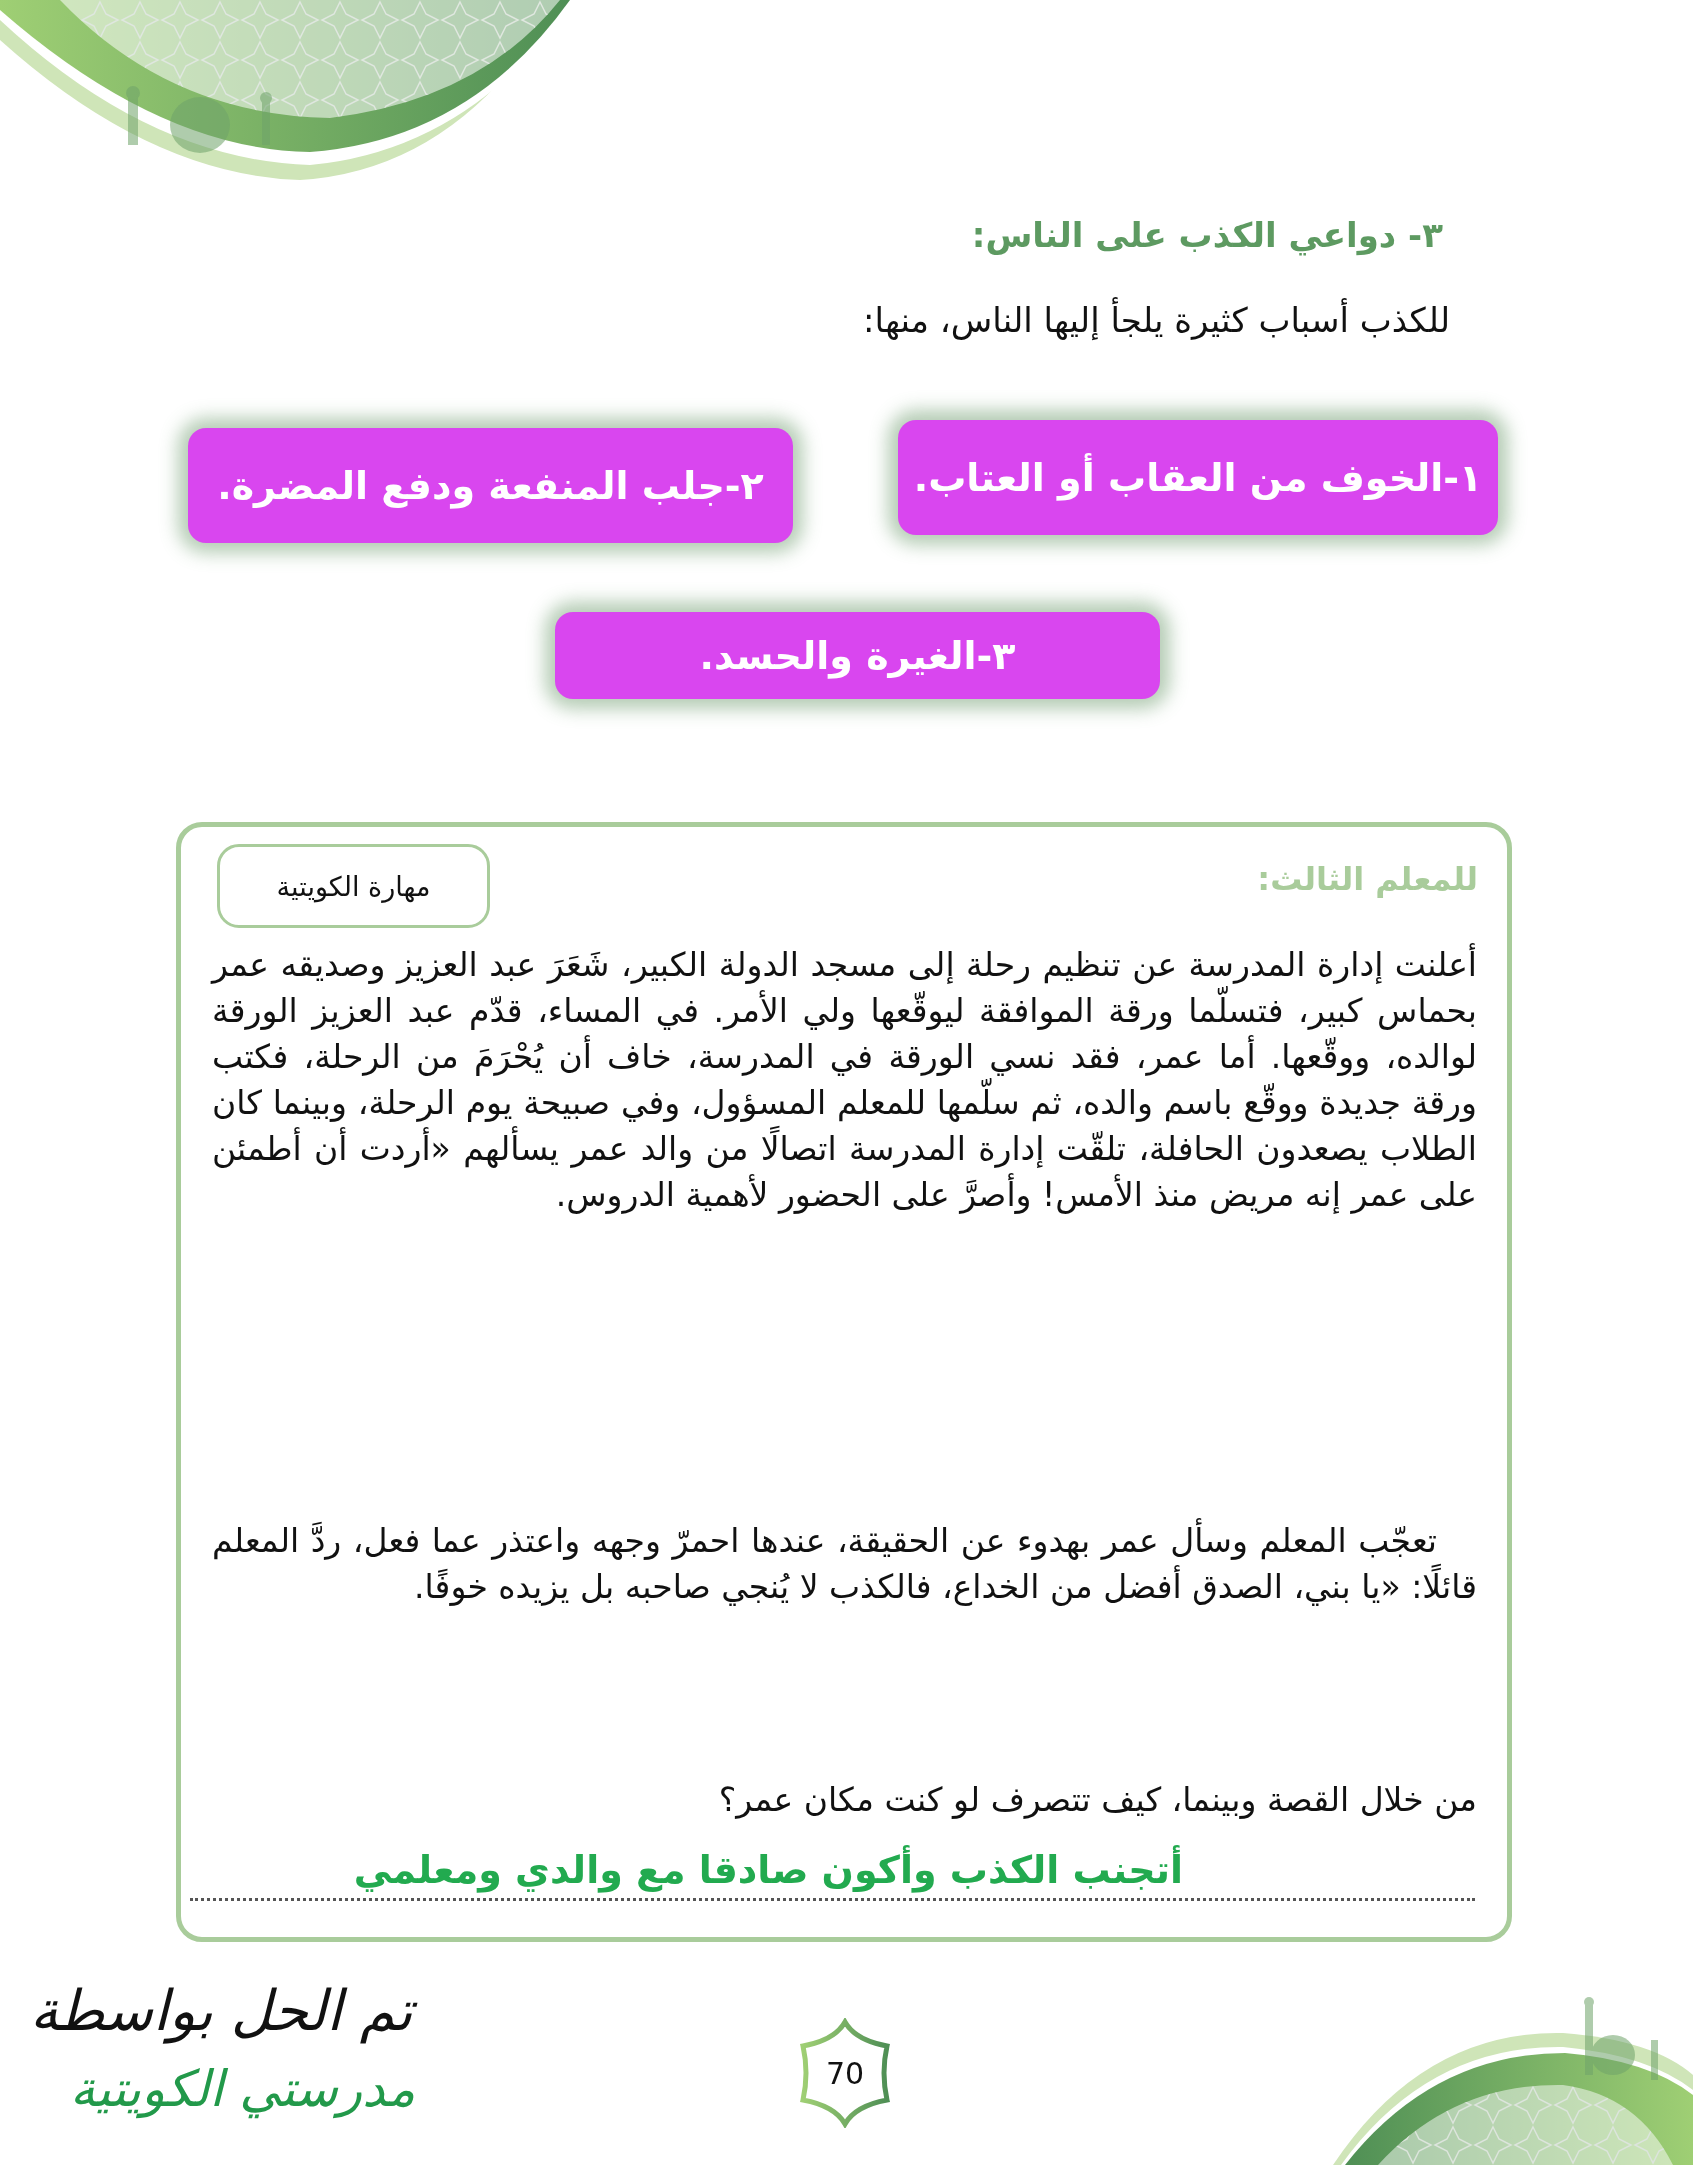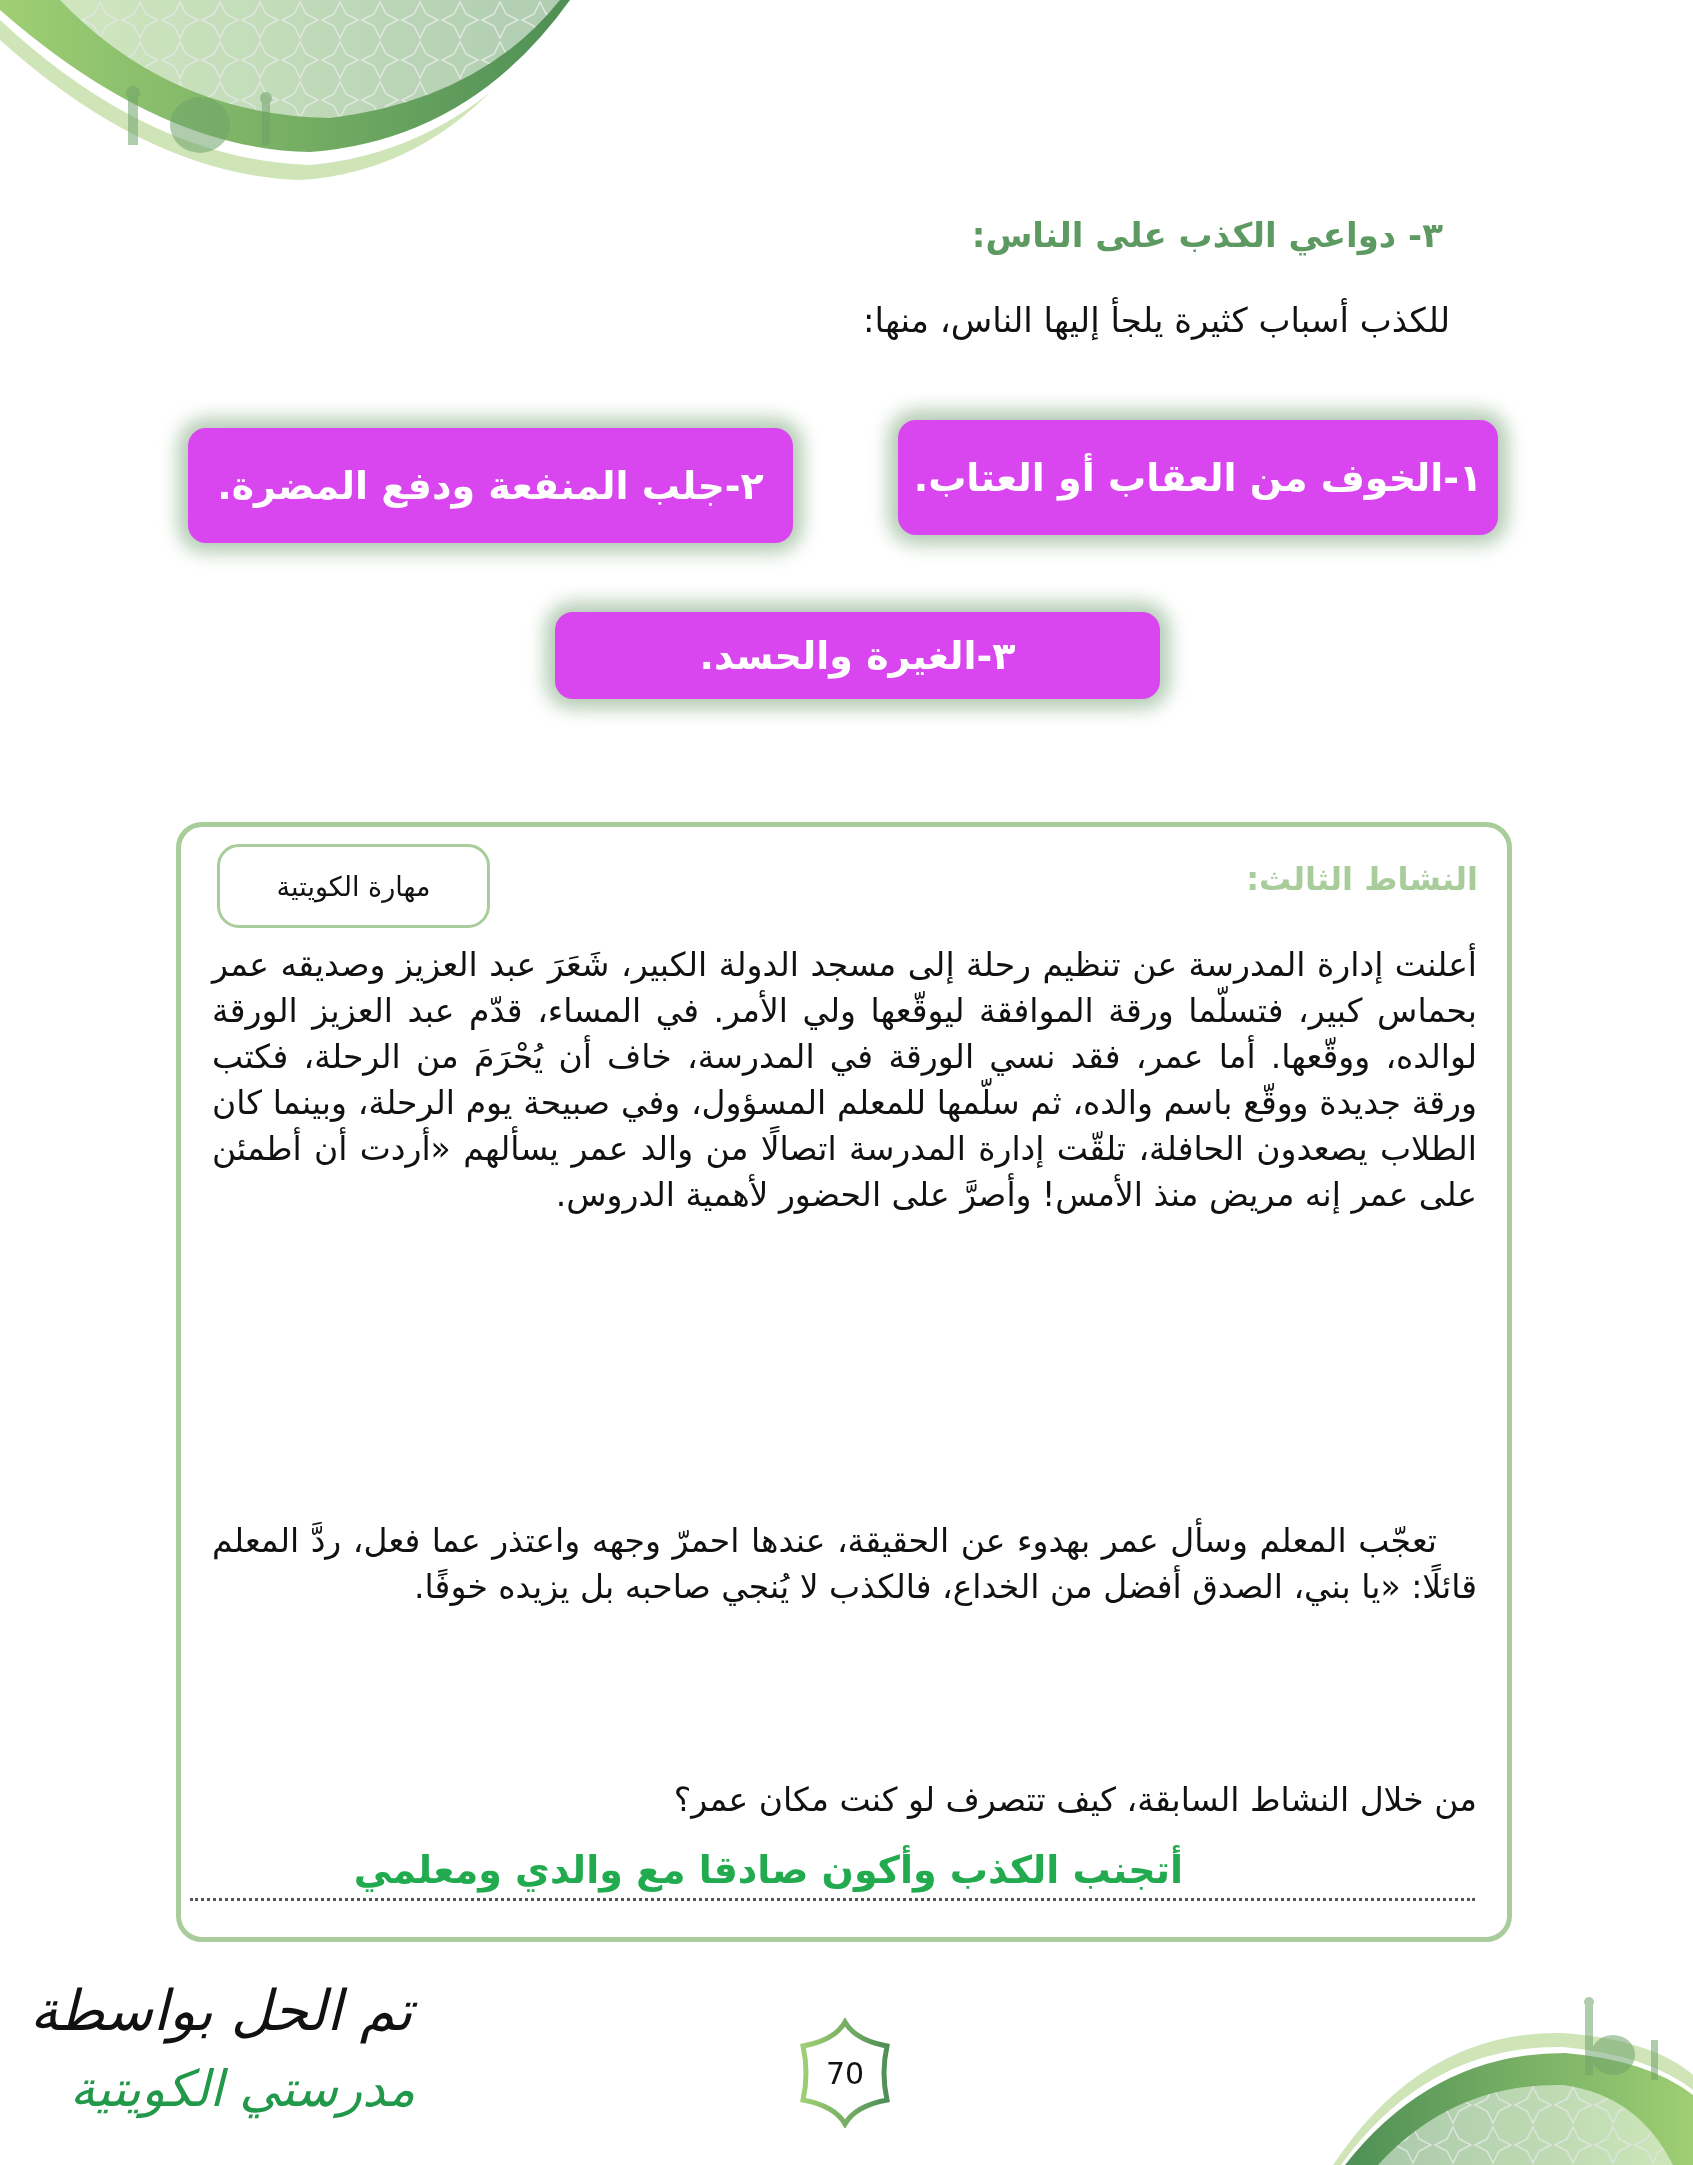--- a/index.html
+++ b/index.html
@@ -133,29 +133,29 @@
   <span>١-الخوف من العقاب أو العتاب.</span>
 </div>
 <div class="reason-box reason-2">
   <span>٢-جلب المنفعة ودفع المضرة.</span>
 </div>
 <div class="reason-box reason-3">
   <span>٣-الغيرة والحسد.</span>
 </div>
 
 <div class="abs activity-box"></div>
-<div class="abs rtl activity-title">النشاط الثالث:</div>
+<div class="abs rtl activity-title">للمعلم الثالث:</div>
 <div class="abs skill-badge">
   <span>مهارة الكويتية</span>
 </div>
 
 <div class="abs story story-p1">أعلنت إدارة المدرسة عن تنظيم رحلة إلى مسجد الدولة الكبير، شَعَرَ عبد العزيز وصديقه عمر بحماس كبير، فتسلّما ورقة الموافقة ليوقّعها ولي الأمر. في المساء، قدّم عبد العزيز الورقة لوالده، ووقّعها. أما عمر، فقد نسي الورقة في المدرسة، خاف أن يُحْرَمَ من الرحلة، فكتب ورقة جديدة ووقّع باسم والده، ثم سلّمها للمعلم المسؤول، وفي صبيحة يوم الرحلة، وبينما كان الطلاب يصعدون الحافلة، تلقّت إدارة المدرسة اتصالًا من والد عمر يسألهم «أردت أن أطمئن على عمر إنه مريض منذ الأمس! وأصرَّ على الحضور لأهمية الدروس.</div>
 <div class="abs story story-p2">تعجّب المعلم وسأل عمر بهدوء عن الحقيقة، عندها احمرّ وجهه واعتذر عما فعل، ردَّ المعلم قائلًا: «يا بني، الصدق أفضل من الخداع، فالكذب لا يُنجي صاحبه بل يزيده خوفًا.</div>
 
-<div class="abs rtl question">من خلال النشاط السابقة، كيف تتصرف لو كنت مكان عمر؟</div>
+<div class="abs rtl question">من خلال القصة وبينما، كيف تتصرف لو كنت مكان عمر؟</div>
 <div class="abs rtl answer">أتجنب الكذب وأكون صادقا مع والدي ومعلمي</div>
 <div class="abs answer-line"></div>
 
 <div class="abs signature-1">تم الحل بواسطة</div>
 <div class="abs signature-2">مدرستي الكويتية</div>
 
 <div class="abs page-number">
   <svg width="100" height="110" viewBox="0 0 100 110">
     <defs>
       <linearGradient id="gFrame" x1="0" y1="0" x2="1" y2="0">

